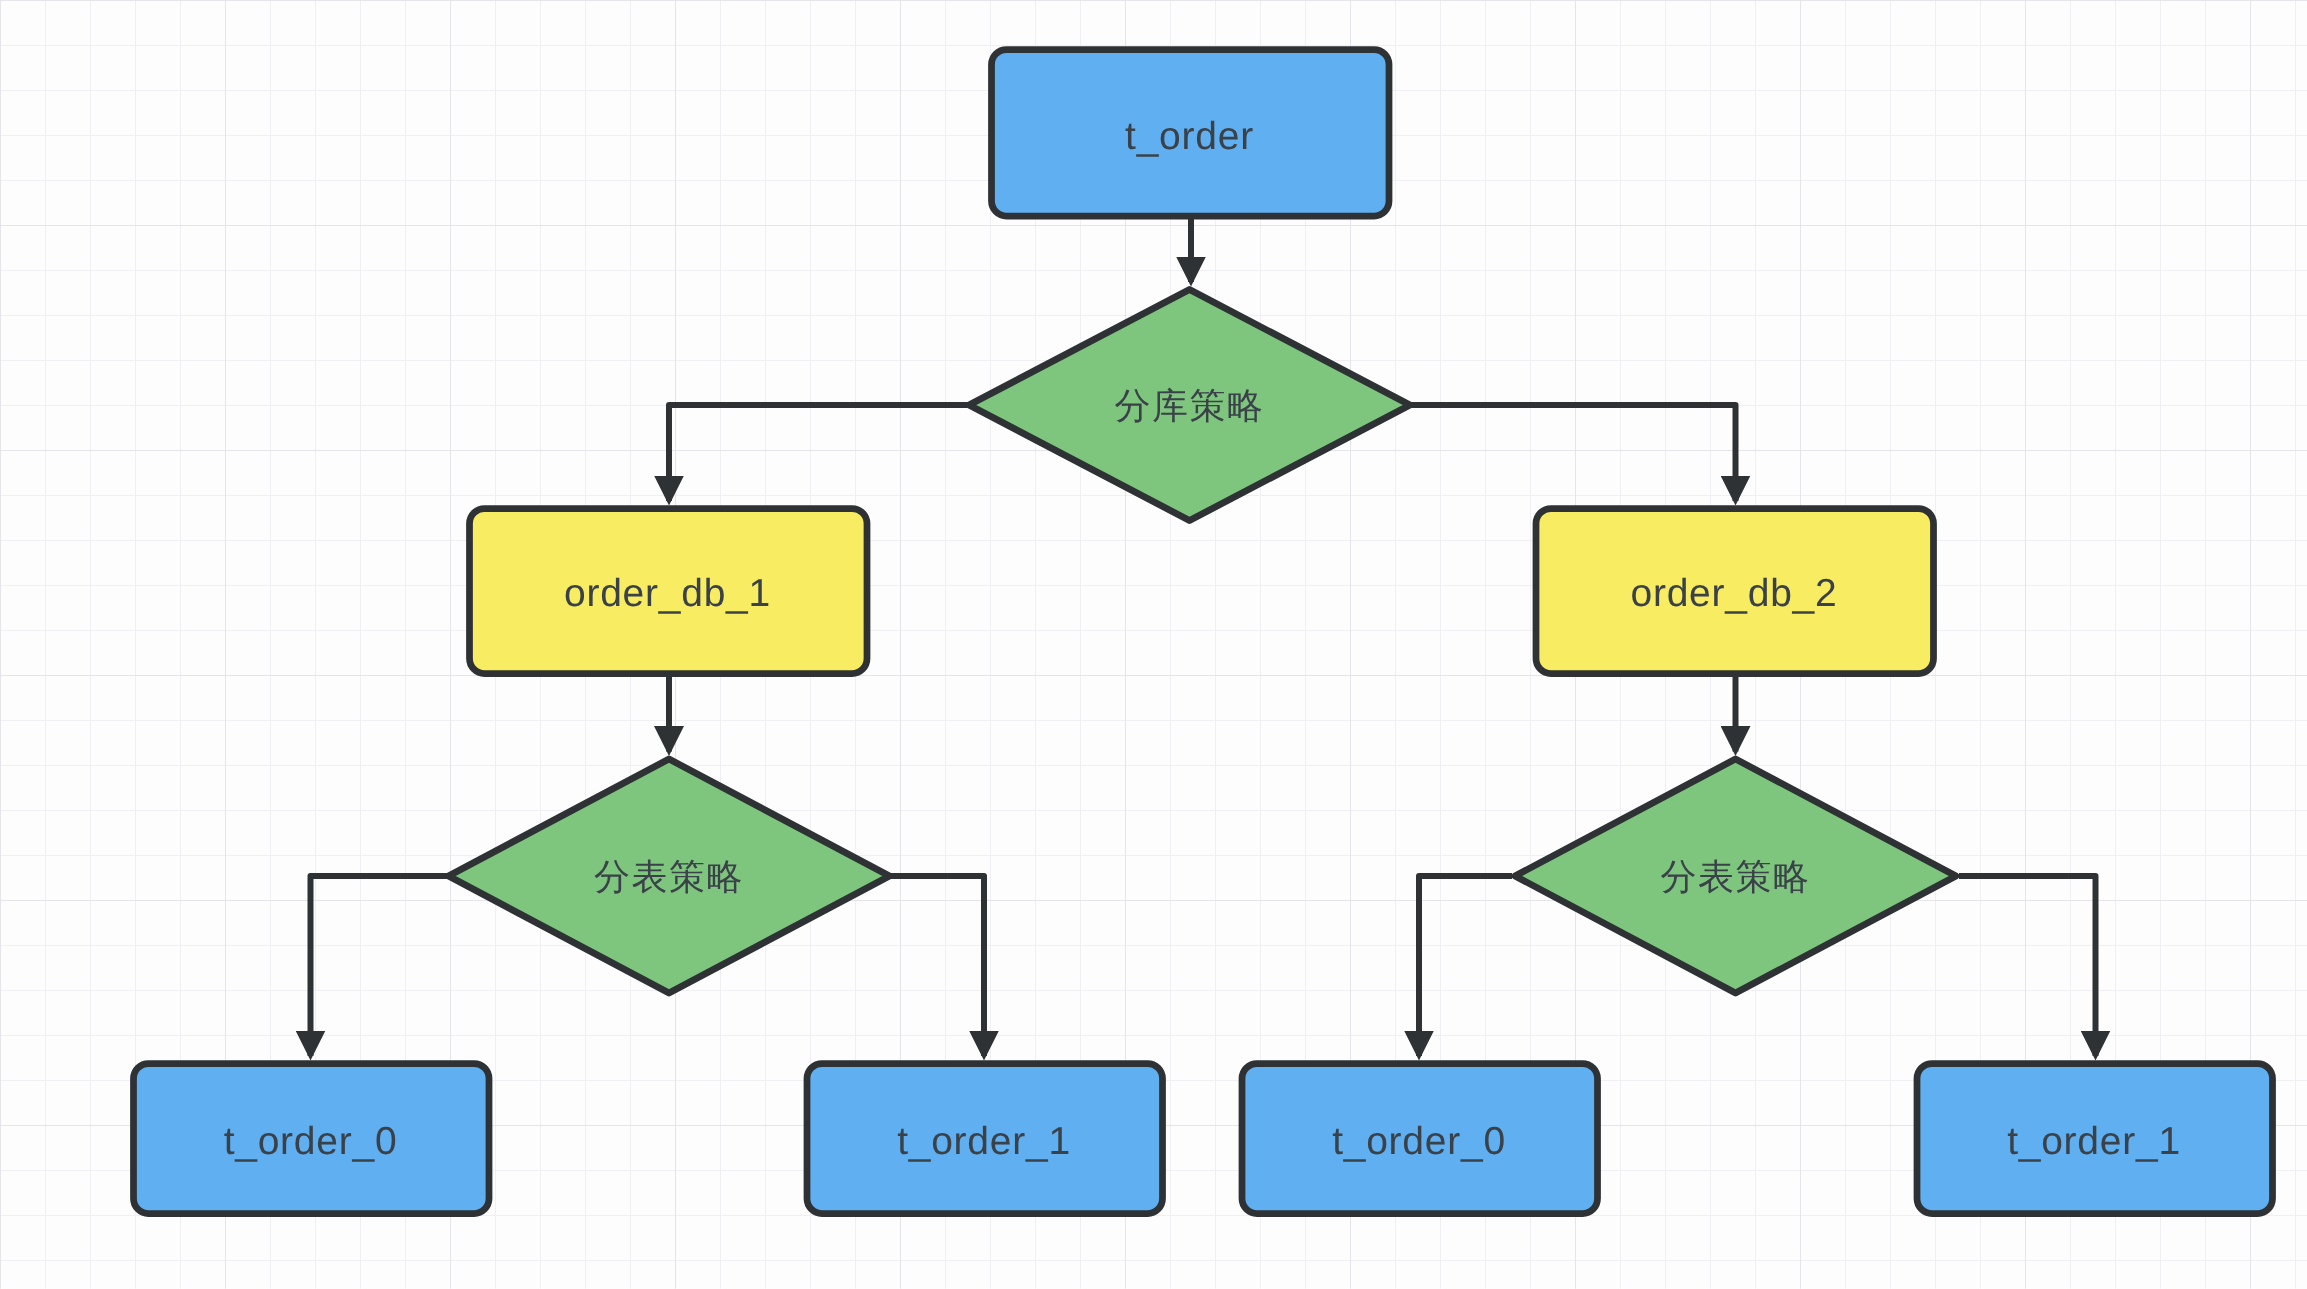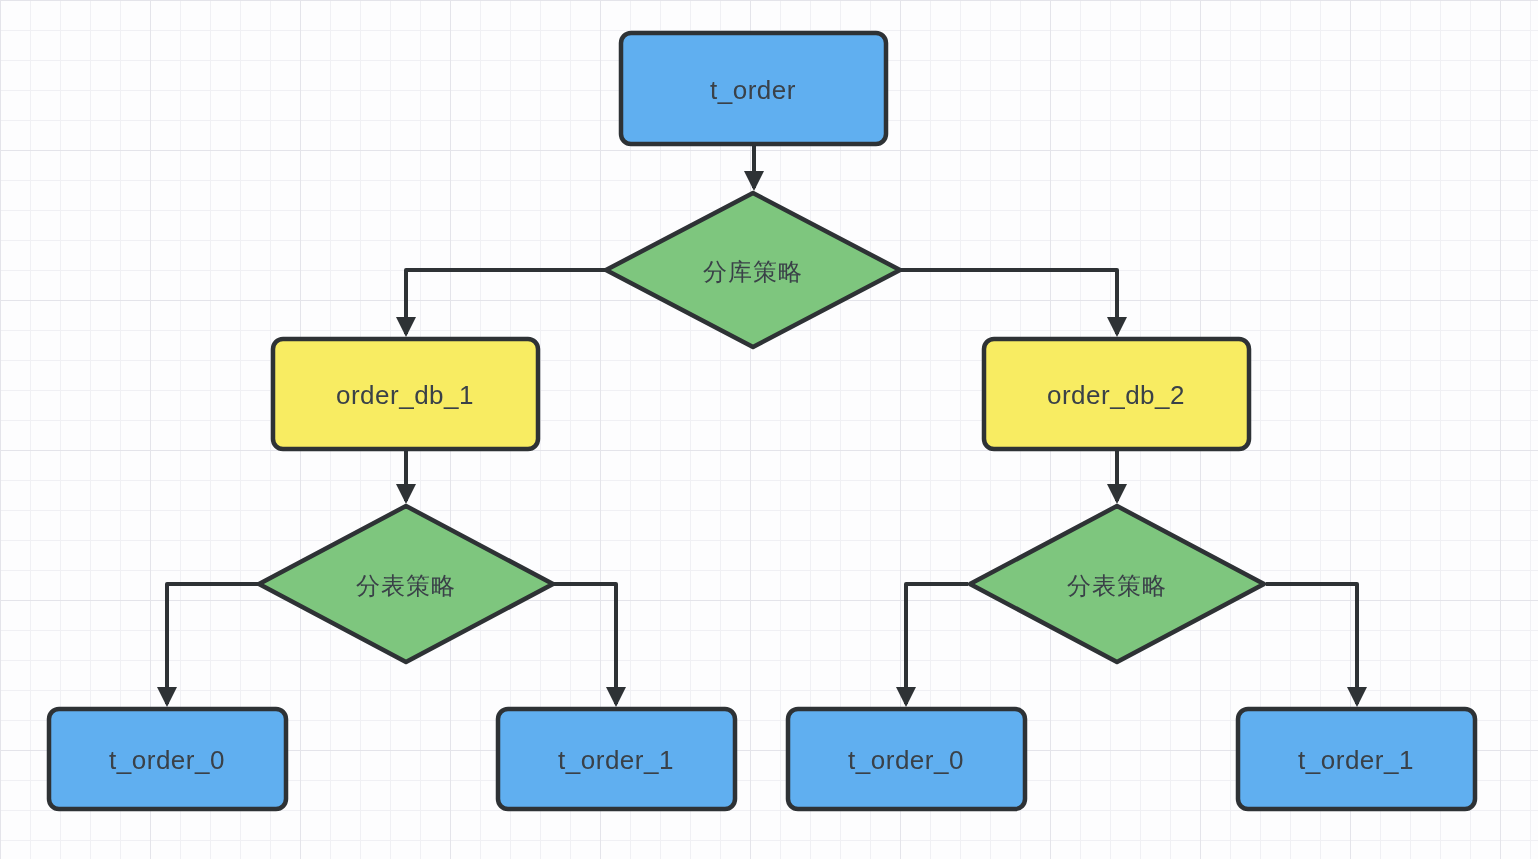--- a/index.html
+++ b/index.html
@@ -16,20 +16,21 @@
     background-image:
       linear-gradient(#e4e4ea 1px, transparent 1px),
       linear-gradient(90deg, #e4e4ea 1px, transparent 1px),
       linear-gradient(#f0f0f4 1px, transparent 1px),
       linear-gradient(90deg, #f0f0f4 1px, transparent 1px);
     background-size: 150px 150px, 150px 150px, 30px 30px, 30px 30px;
   }
   .canvas {
     position: absolute;
     inset: 0;
+    padding-left: 40px;
   }
   svg { display: block; }
   .connector {
     fill: none;
     stroke: #2e3235;
     stroke-width: 4;
     stroke-linejoin: round;
   }
   .arrowhead { fill: #2e3235; }
   .shape {

